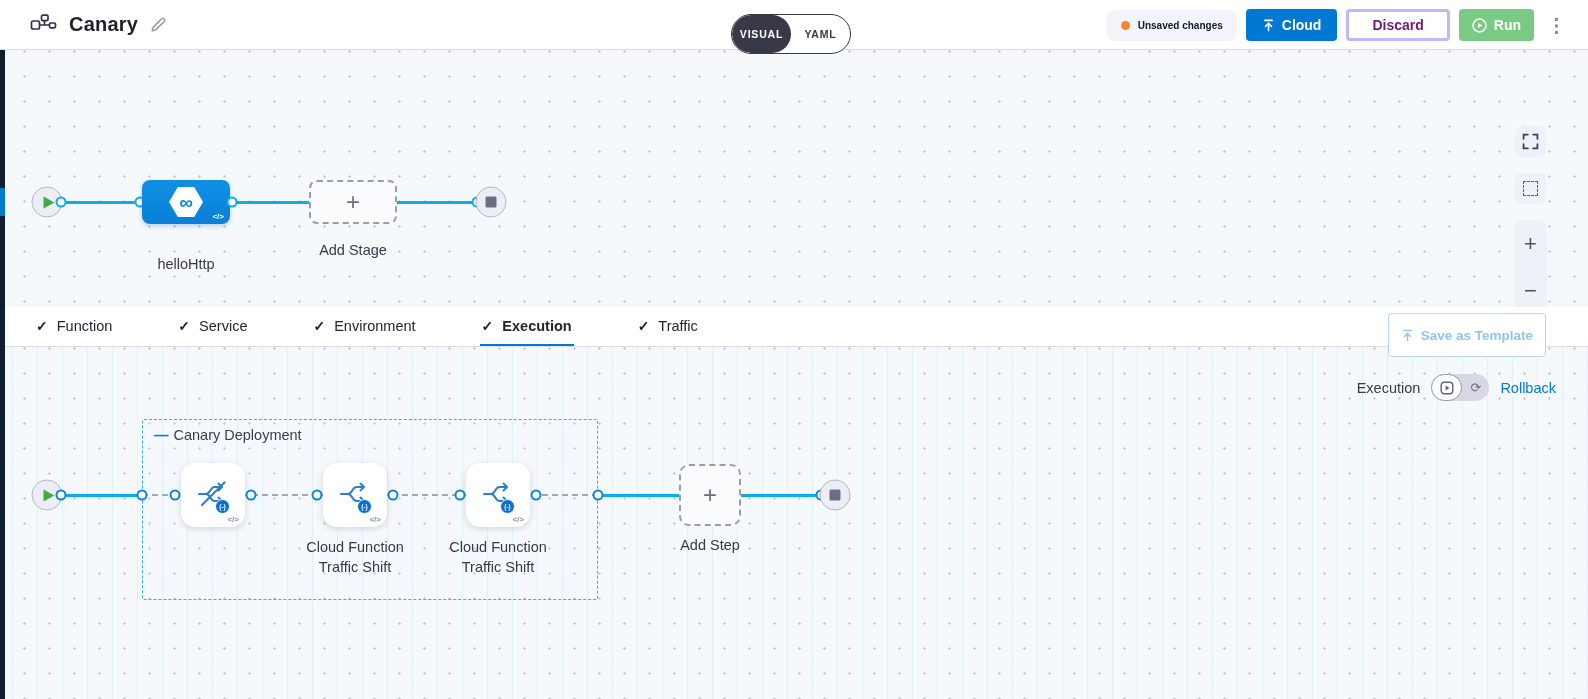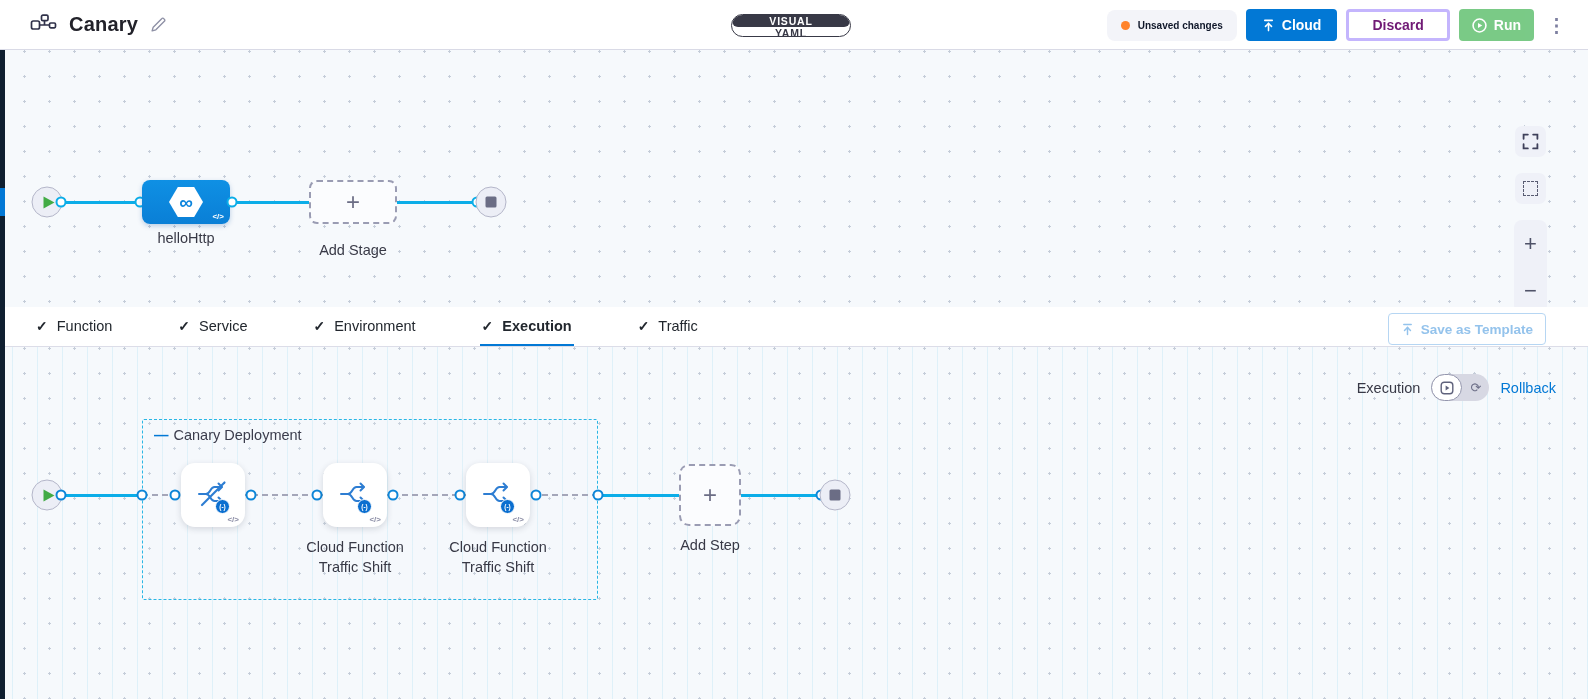--- a/index.html
+++ b/index.html
@@ -8,23 +8,23 @@
   .app { position:relative; width:1588px; height:699px; }
 
   
   .header { position:absolute; left:0; top:0; width:100%; height:50px;
     background:#fff; border-bottom:1px solid #d9dae6; display:flex;
     align-items:center; z-index:30; }
   .h-left { display:flex; align-items:center; gap:12px; padding-left:30px; }
   .title { font-size:20px; font-weight:700; color:#22222a; letter-spacing:.2px; }
   .pencil { cursor:pointer; }
 
-  .mode-toggle { position:absolute; left:731px; top:14px; height:23px; width:120px;
+  .mode-toggle { position:absolute; left:731px; top:14px; height:40px; width:120px;
     border:1.5px solid #383946; border-radius:999px; display:flex; overflow:hidden;
-    background:#fff;flex-direction:column; }
+    background:#fff; }
   .mode { flex:1; display:flex; align-items:center; justify-content:center;
     font-size:10.5px; font-weight:700; letter-spacing:.8px; color:#383946; cursor:pointer; }
   .mode.active { background:#383946; color:#fff; border-radius:999px; }
 
   .h-right { position:absolute; right:18px; top:0; height:50px; display:flex;
     align-items:center; gap:9px; }
   .unsaved { display:flex; align-items:center; gap:8px; background:#f3f4f9;
     border-radius:8px; height:31px; padding:0 14px; }
   .unsaved .dot { width:9px; height:9px; border-radius:50%; background:#ff832b; }
   .unsaved .txt { color:#0f172a; font-size:10px; font-weight:700; }
@@ -96,21 +96,21 @@
 
   
   .tabsbar { position:absolute; left:0; top:307px; width:1588px; height:40px;
     background:#fff; border-bottom:1px solid #dcdde8; display:flex; align-items:stretch;
     padding-left:34px; z-index:20; }
   .tabs { display:flex; gap:62px; }
   .tab { display:flex; align-items:center; gap:9px; font-size:14.5px; color:#22272e;
     cursor:pointer; border-bottom:2.5px solid rgba(0,0,0,0); padding:0 2px; }
   .tab .check { color:#22272e; font-size:14px; font-weight:700; }
   .tab.active { font-weight:700; border-bottom-color:#0278d5; }
-  .save-template { position:absolute; right:42px; top:6px; height:32px;
+  .save-template { position:absolute; right:42px; top:6px; height:44px;
     display:flex; align-items:center; gap:7px; padding:0 12px; background:#fff;
     border:1px solid #b6d6f3; border-radius:4px; color:#94c3ec; font-size:13.5px;
     font-weight:600; cursor:pointer; }
 
   
   .exec-row { position:absolute; right:32px; top:27px; display:flex; align-items:center;
     gap:11px; }
   .exec-label { font-size:14.5px; color:#383946; }
   .seg-toggle { width:58px; height:27px; background:#d7d8e3; border-radius:14px;
     display:flex; align-items:center; }
@@ -210,21 +210,21 @@
 
     <div class="add-box" style="left:309px; top:130px; width:88px; height:44px; border-radius:8px;">
       <span class="plus">+</span>
     </div>
 
     <div class="cc cc-cyan" style="left:477px; top:152px;"></div>
     <div class="endpoint" style="left:491px; top:152px;">
       <div class="stop-sq"></div>
     </div>
 
-    <div class="node-label" style="left:126px; top:178px; width:120px;">helloHttp</div>
+    <div class="node-label" style="left:126px; top:204px; width:120px;">helloHttp</div>
     <div class="node-label" style="left:293px; top:190px; width:120px;">Add Stage</div>
 
     <div class="ctl" style="left:1515px; top:76px; width:31px; height:31px;">
       <svg width="17" height="17" viewBox="0 0 16 16">
         <g fill="none" stroke="#3f415a" stroke-width="1.7" stroke-linecap="round">
           <path d="M1.5 5.5 V1.5 h4"></path>
             <path d="M10.5 1.5 h4 v4"></path>
           <path d="M14.5 10.5 v4 h-4"></path>
             <path d="M5.5 14.5 h-4 v-4"></path>
         </g>

